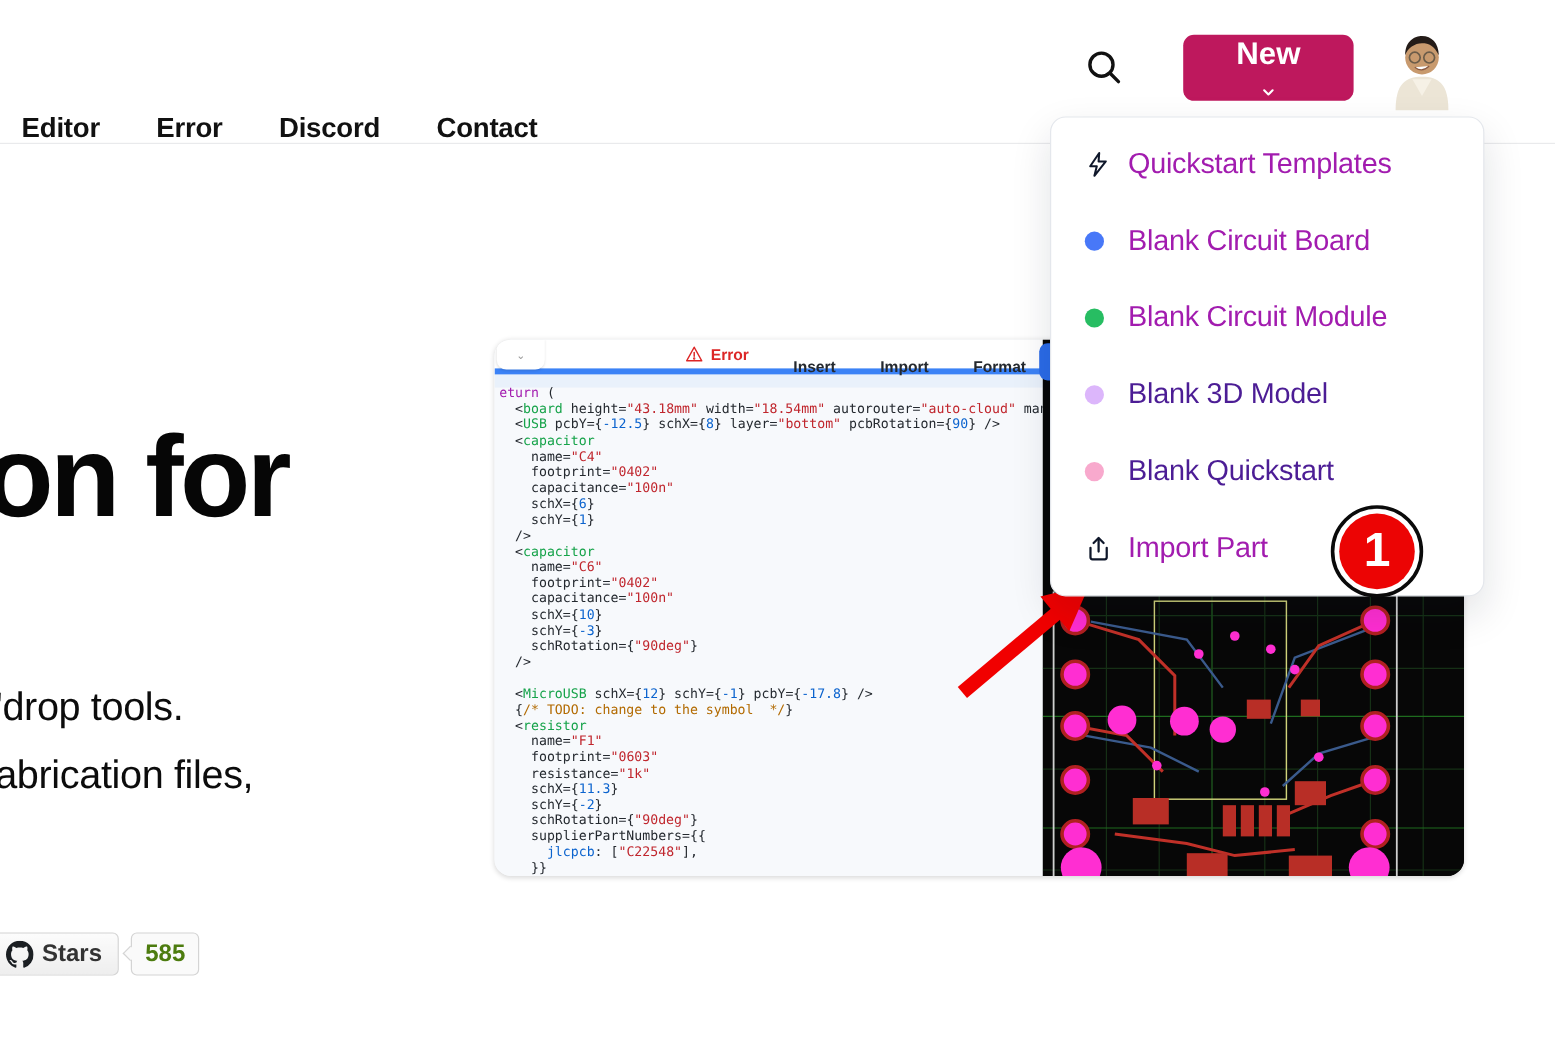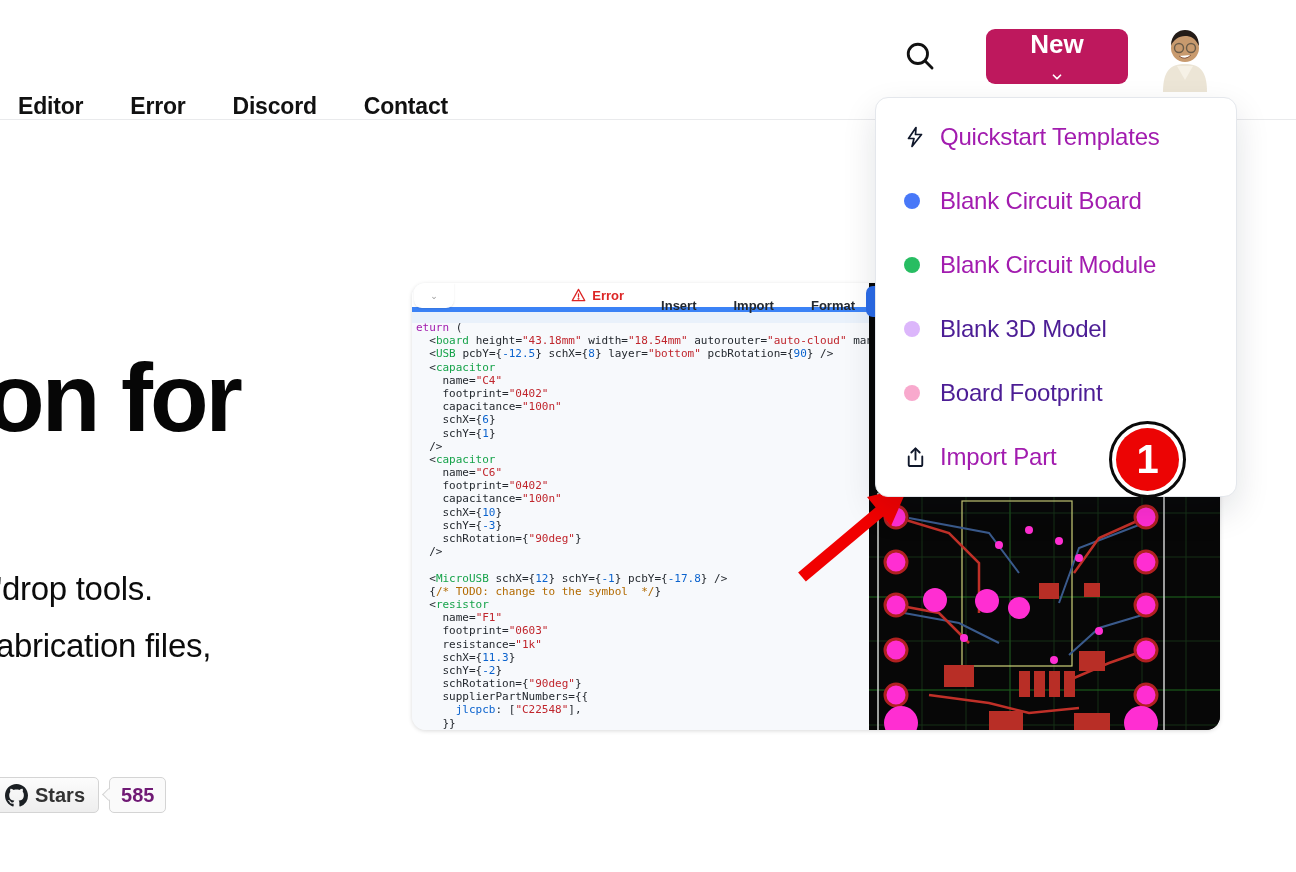--- a/index.html
+++ b/index.html
@@ -26,21 +26,21 @@
 
   
   .gh { position:absolute; left:-6px; top:777px; height:36px; display:flex; align-items:center; }
   .gh-btn { height:36px; display:flex; align-items:center; gap:7px; padding:0 13px 0 10px;
     border:1px solid #d4d4d4; border-radius:5px; background:linear-gradient(#fcfcfc,#eeeeee);
     font-weight:700; font-size:20px; color:#333; cursor:pointer; }
   .gh-count-wrap { position:relative; margin-left:10px; }
   .gh-notch { position:absolute; left:-5px; top:13px; width:9px; height:9px; background:#fafafa;
     border-left:1px solid #d4d4d4; border-bottom:1px solid #d4d4d4; transform:rotate(45deg); }
   .gh-count { height:36px; display:flex; align-items:center; padding:0 11px; border:1px solid #d4d4d4;
-    border-radius:5px; background:#fafafa; font-weight:700; font-size:20px; color:#701a75; cursor:pointer; }
+    border-radius:5px; background:#fafafa; font-weight:700; font-size:20px; color:#4d7c0f; cursor:pointer; }
 
   
   .card { position:absolute; left:412px; top:283px; width:808px; height:447px; border-radius:14px;
     overflow:hidden; background:#f7f9fc; box-shadow:0 1px 4px rgba(0,0,0,.15); z-index:1; }
   .code-pane { position:absolute; left:0; top:0; width:457px; height:447px; background:#f7f9fc; overflow:hidden; }
   .ed-toolbar { position:absolute; left:0; top:0; width:457px; height:29px; background:#fff;
     border-bottom:5px solid #3b82f6; display:flex; align-items:center; justify-content:flex-end;
     gap:37px; padding-right:14px; }
   .tb-item { font-size:13px; font-weight:600; color:#24292f; cursor:pointer;margin-top:20px; }
   .tb-error { display:flex; align-items:center; gap:6px; color:#dc2626; font-size:13px; font-weight:600; cursor:pointer; }
@@ -266,21 +266,21 @@
       <div class="dd-item disabled">
         <div class="dd-icon">
           <div class="dd-dot" style="background: rgb(220, 182, 251);"></div>
         </div>
         <span class="dd-label">Blank 3D Model</span>
       </div>
       <div class="dd-item disabled">
         <div class="dd-icon">
           <div class="dd-dot" style="background: rgb(248, 169, 205);"></div>
         </div>
-        <span class="dd-label">Board Footprint</span>
+        <span class="dd-label">Blank Quickstart</span>
       </div>
       <div class="dd-item">
         <div class="dd-icon">
           <svg width="25" height="25" viewBox="0 0 24 24" fill="none" stroke="#0f172a" stroke-width="1.8" stroke-linecap="round" stroke-linejoin="round">
             <path d="M12 14 V3.6"></path>
             <path d="M8 7.2 L12 3.2 L16 7.2"></path>
             <path d="M5.5 11 V18.6 a1.6 1.6 0 0 0 1.6 1.6 h9.8 a1.6 1.6 0 0 0 1.6-1.6 V11"></path>
           </svg>
         </div>
         <span class="dd-label">Import Part</span>

